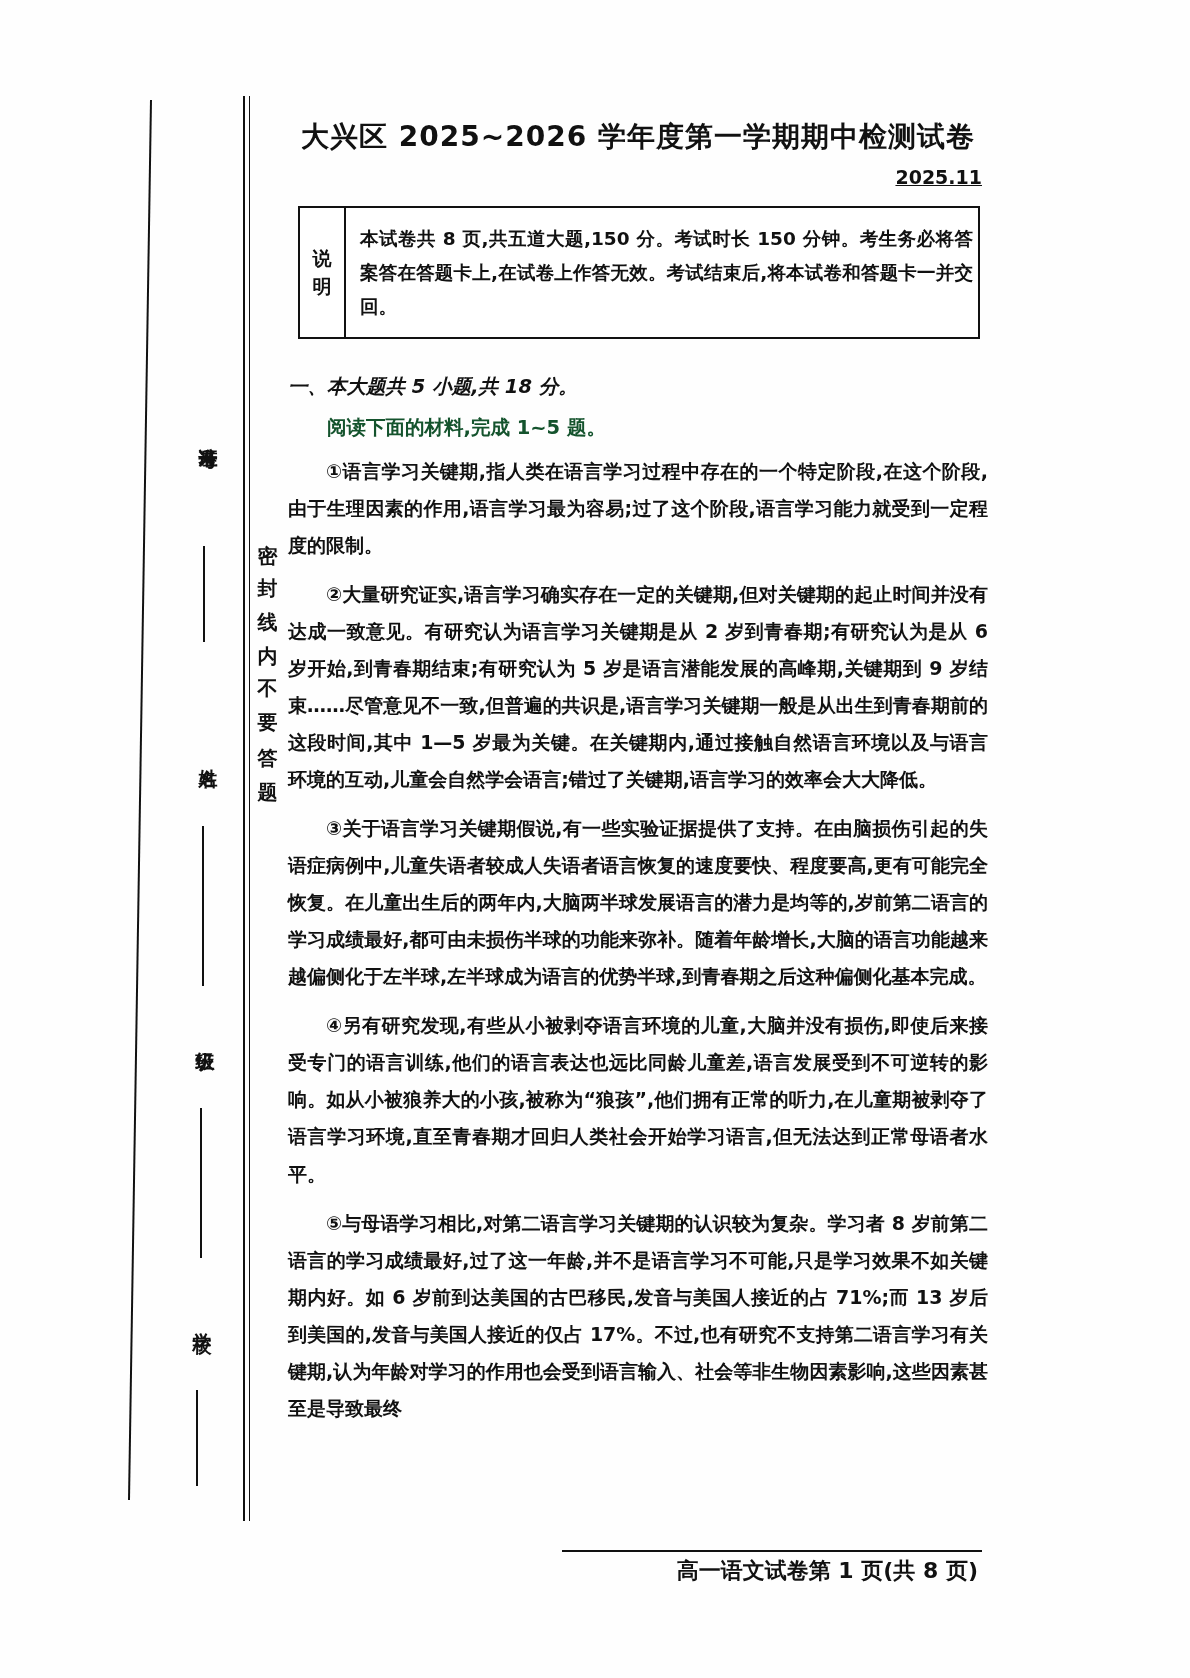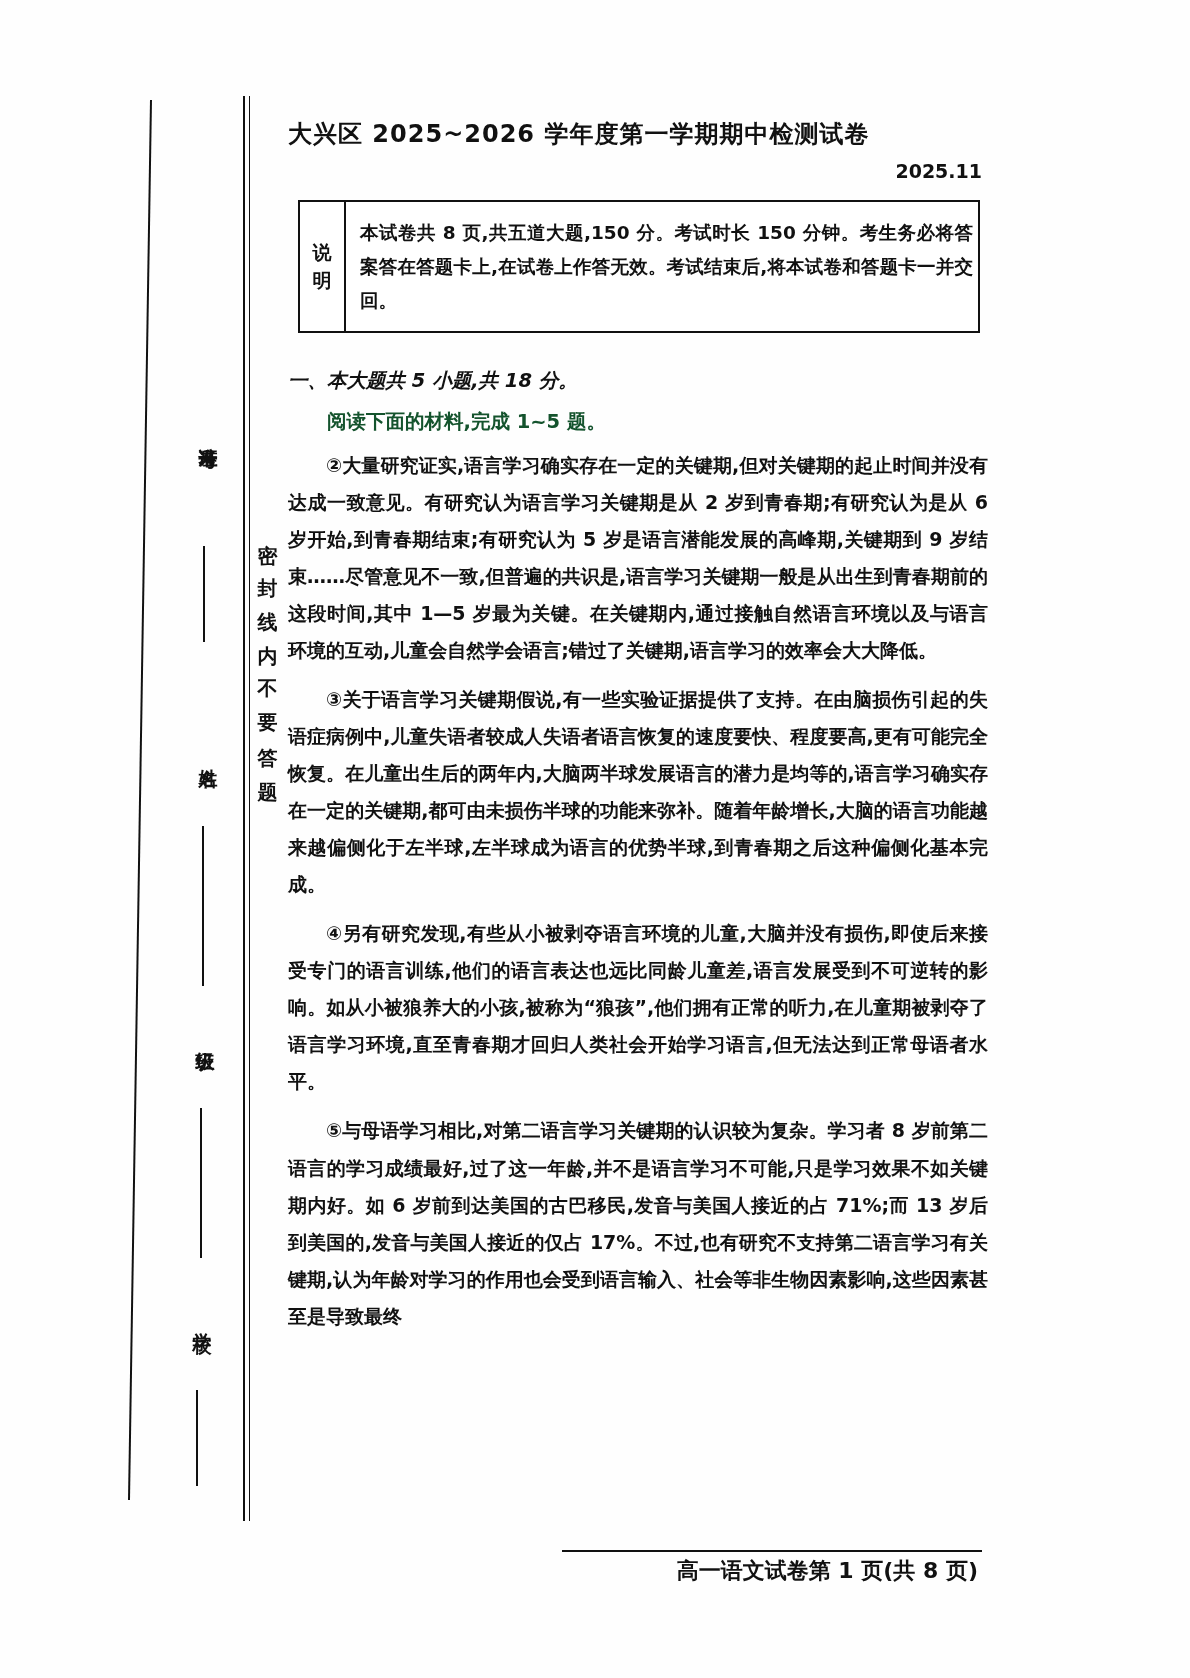--- a/index.html
+++ b/index.html
@@ -79,43 +79,44 @@
   #content {
     position: absolute;
     left: 288px;
     top: 0;
     width: 700px;
     height: 1678px;
   }
 
   .doc-title {
     margin: 118px 0 0 0;
-    text-align: left;
-    font-family: "DejaVu Sans", "Liberation Sans", sans-serif;
-    font-size: 24px;
+    text-align: center;
+    font-family: "DejaVu Sans", "Liberation Sans", sans-serif;
+    font-size: 28px;
     font-weight: 700;
     letter-spacing: 1px;
     color: #111;
   }
   .doc-subject {
     margin: 40px 0 0 0;
     text-align: center;
     font-family: "DejaVu Sans", "Liberation Sans", sans-serif;
     font-size: 34px;
     font-weight: 700;
     letter-spacing: 6px;
     color: #000;
   }
   .doc-date {
     margin: 10px 6px 0 0;
     text-align: right;
     font-family: "DejaVu Sans", "Liberation Sans", sans-serif;
     font-size: 19px;
     font-weight: 700;
     color: #111;
+    text-decoration: underline;
   }
 
   
   .notice-box {
     margin: 18px 8px 0 10px;
     border: 2px solid #111;
     display: flex;
     align-items: stretch;
     min-height: 112px;
     background: #fff;
@@ -235,22 +236,23 @@
       <div class="notice-label">
         <span>说</span>
         <span>明</span>
       </div>
       <div class="notice-body">本试卷共 8 页,共五道大题,150 分。考试时长 150 分钟。考生务必将答案答在答题卡上,在试卷上作答无效。考试结束后,将本试卷和答题卡一并交回。</div>
     </div>
 
     <div class="section-heading">一、本大题共 5 小题,共 18 分。</div>
     <div class="sub-instruction">阅读下面的材料,完成 1~5 题。</div>
 
+    <div class="para">①语言学习关键期,指人类在语言学习过程中存在的一个特定阶段,在这个阶段,由于生理因素的作用,语言学习最为容易;过了这个阶段,语言学习能力就受到一定程度的限制。</div>
     <div class="para">②大量研究证实,语言学习确实存在一定的关键期,但对关键期的起止时间并没有达成一致意见。有研究认为语言学习关键期是从 2 岁到青春期;有研究认为是从 6 岁开始,到青春期结束;有研究认为 5 岁是语言潜能发展的高峰期,关键期到 9 岁结束……尽管意见不一致,但普遍的共识是,语言学习关键期一般是从出生到青春期前的这段时间,其中 1—5 岁最为关键。在关键期内,通过接触自然语言环境以及与语言环境的互动,儿童会自然学会语言;错过了关键期,语言学习的效率会大大降低。</div>
-    <div class="para">③关于语言学习关键期假说,有一些实验证据提供了支持。在由脑损伤引起的失语症病例中,儿童失语者较成人失语者语言恢复的速度要快、程度要高,更有可能完全恢复。在儿童出生后的两年内,大脑两半球发展语言的潜力是均等的,语言学习确实存在一定的关键期,都可由未损伤半球的功能来弥补。随着年龄增长,大脑的语言功能越来越偏侧化于左半球,左半球成为语言的优势半球,到青春期之后这种偏侧化基本完成。</div>
+    <div class="para">③关于语言学习关键期假说,有一些实验证据提供了支持。在由脑损伤引起的失语症病例中,儿童失语者较成人失语者语言恢复的速度要快、程度要高,更有可能完全恢复。在儿童出生后的两年内,大脑两半球发展语言的潜力是均等的,岁前第二语言的学习成绩最好,都可由未损伤半球的功能来弥补。随着年龄增长,大脑的语言功能越来越偏侧化于左半球,左半球成为语言的优势半球,到青春期之后这种偏侧化基本完成。</div>
     <div class="para">④另有研究发现,有些从小被剥夺语言环境的儿童,大脑并没有损伤,即使后来接受专门的语言训练,他们的语言表达也远比同龄儿童差,语言发展受到不可逆转的影响。如从小被狼养大的小孩,被称为“狼孩”,他们拥有正常的听力,在儿童期被剥夺了语言学习环境,直至青春期才回归人类社会开始学习语言,但无法达到正常母语者水平。</div>
     <div class="para">⑤与母语学习相比,对第二语言学习关键期的认识较为复杂。学习者 8 岁前第二语言的学习成绩最好,过了这一年龄,并不是语言学习不可能,只是学习效果不如关键期内好。如 6 岁前到达美国的古巴移民,发音与美国人接近的占 71%;而 13 岁后到美国的,发音与美国人接近的仅占 17%。不过,也有研究不支持第二语言学习有关键期,认为年龄对学习的作用也会受到语言输入、社会等非生物因素影响,这些因素甚至是导致最终</div>
 
     <div class="footer-rule"></div>
     <div class="page-footer">高一语文试卷第 1 页(共 8 页)</div>
   </div>
 
 </div>
 
 </body></html>

